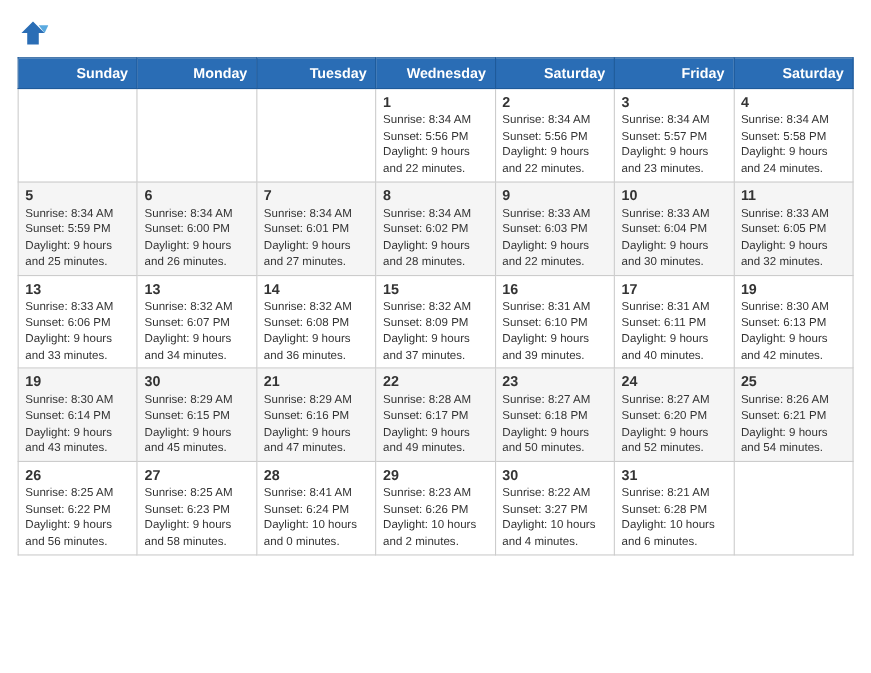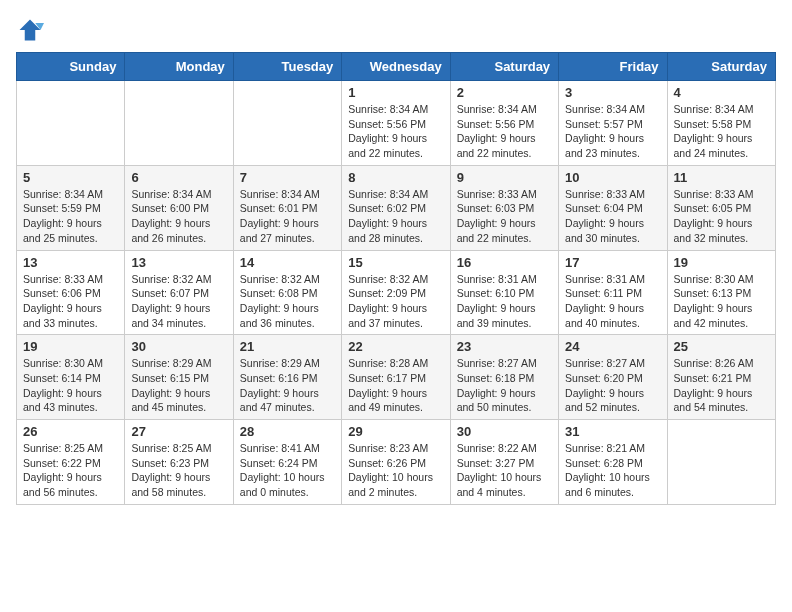--- a/index.html
+++ b/index.html
@@ -176,21 +176,21 @@
         <td>
           <span class="day-number">13</span>
           <div class="cell-content"><span>Sunrise: 8:32 AM</span><br><span>Sunset: 6:07 PM</span><br><span>Daylight: 9 hours</span><br><span>and 34 minutes.</span></div>
         </td>
         <td>
           <span class="day-number">14</span>
           <div class="cell-content"><span>Sunrise: 8:32 AM</span><br><span>Sunset: 6:08 PM</span><br><span>Daylight: 9 hours</span><br><span>and 36 minutes.</span></div>
         </td>
         <td>
           <span class="day-number">15</span>
-          <div class="cell-content"><span>Sunrise: 8:32 AM</span><br><span>Sunset: 2:09 PM</span><br><span>Daylight: 9 hours</span><br><span>and 37 minutes.</span></div>
+          <div class="cell-content"><span>Sunrise: 8:32 AM</span><br><span>Sunset: 8:09 PM</span><br><span>Daylight: 9 hours</span><br><span>and 37 minutes.</span></div>
         </td>
         <td>
           <span class="day-number">16</span>
           <div class="cell-content"><span>Sunrise: 8:31 AM</span><br><span>Sunset: 6:10 PM</span><br><span>Daylight: 9 hours</span><br><span>and 39 minutes.</span></div>
         </td>
         <td>
           <span class="day-number">17</span>
           <div class="cell-content"><span>Sunrise: 8:31 AM</span><br><span>Sunset: 6:11 PM</span><br><span>Daylight: 9 hours</span><br><span>and 40 minutes.</span></div>
         </td>
         <td>

